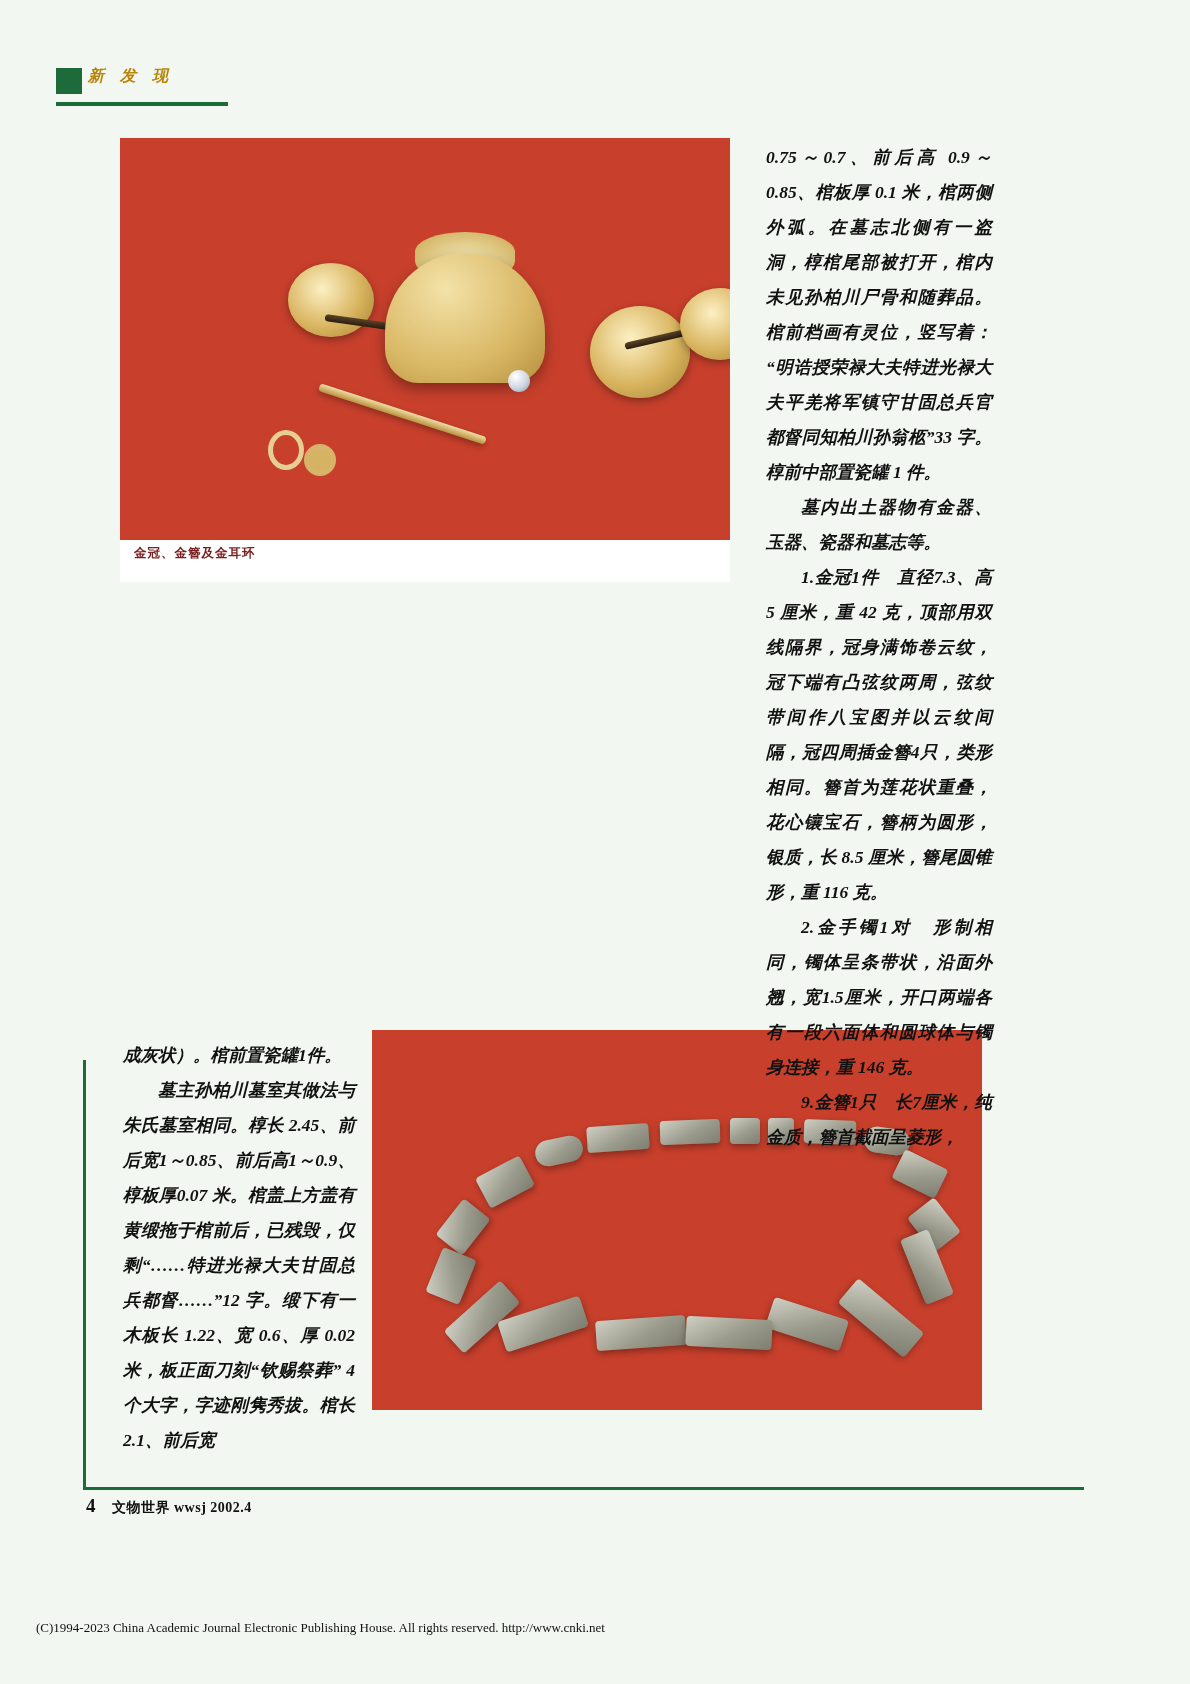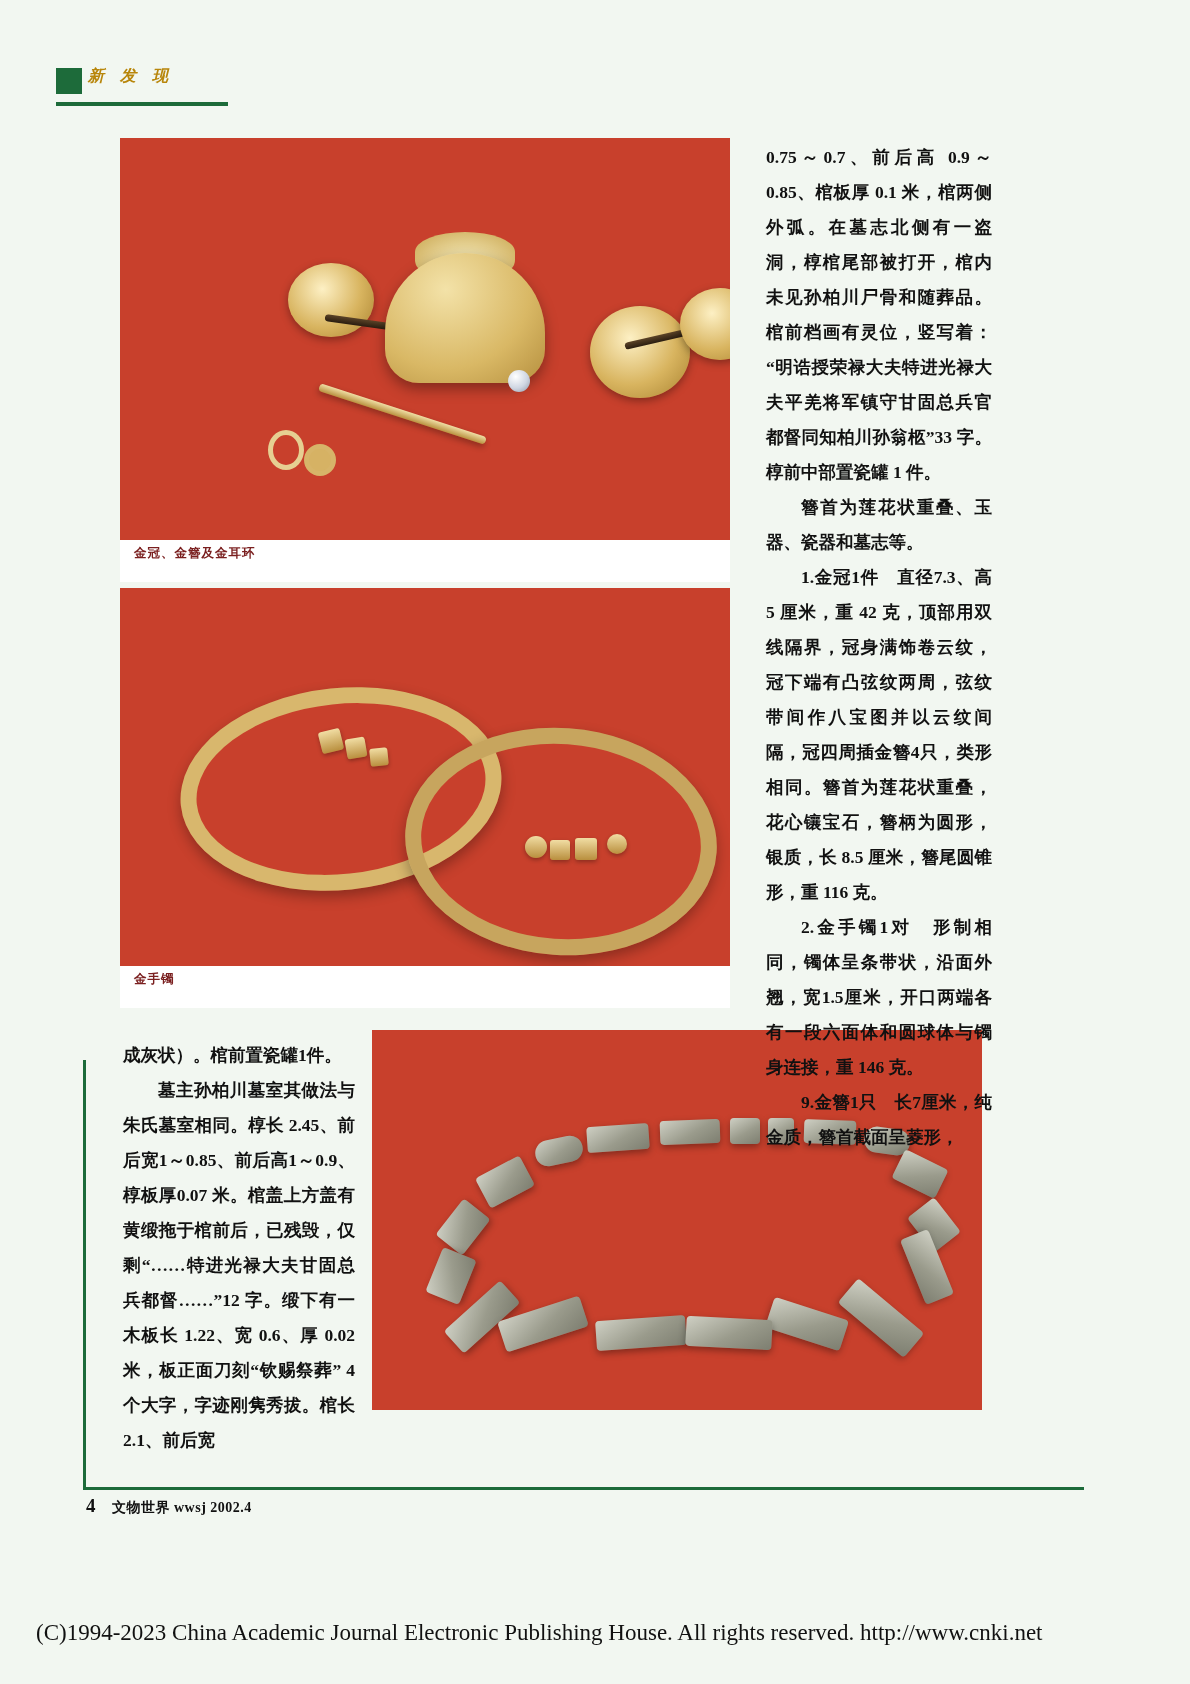--- a/index.html
+++ b/index.html
@@ -137,21 +137,21 @@
     position:absolute;
     font-family:"Liberation Serif","DejaVu Serif",serif;
     font-weight:bold;
     font-size:17.5px;
     line-height:35px;
     color:#111;
     text-align:justify;
   }
   #col-right{left:766px;top:140px;width:226px;}
   #col-left{left:108px;top:1038px;width:232px;margin-left:15px;}
-  .col p{margin:0;}
+  .col p{margin:0;font-style:italic;}
   .col p.indent{text-indent:2em;}
 
   
   .footer{
     position:absolute;left:84px;top:1487px;width:1000px;height:30px;
   }
   .foot-rule{
     position:absolute;left:0;top:0;width:1000px;height:3px;background:#1d6b3a;
   }
   .pagenum{
@@ -160,21 +160,21 @@
     font-weight:bold;font-size:19px;color:#111;
   }
   .footinfo{
     position:absolute;left:28px;top:12px;
     font-family:"Liberation Serif","DejaVu Serif",serif;
     font-weight:bold;font-size:14px;color:#111;letter-spacing:.5px;
   }
   .copyright{
     position:absolute;left:36px;top:1620px;
     font-family:"Liberation Serif","DejaVu Serif",serif;
-    font-size:23px;color:#111;
+    font-size:13px;color:#111;
   }
 </style>
 </head>
 <body>
 
 <div class="page">
 
   <div class="header">
     <div class="hdr-band"></div>
     <div class="hdr-title">新 发 现</div>
@@ -193,34 +193,20 @@
     <div class="pin" id="pin-right"></div>
     <div class="flower" id="fl-farright"></div>
     <div class="hairpin"></div>
     <div class="earring" id="ear1"></div>
     <div class="earring" id="ear2"></div>
     <div class="capbar">
       <span>金冠、金簪及金耳环</span>
     </div>
   </div>
 
-  <div class="photo" id="photo-bracelets">
-    <div class="bangle" id="bangle-a"></div>
-    <div class="bangle" id="bangle-b"></div>
-    <div class="bead" id="bd1"></div>
-    <div class="bead" id="bd2"></div>
-    <div class="bead" id="bd3"></div>
-    <div class="bead" id="bd4"></div>
-    <div class="bead" id="bd5"></div>
-    <div class="bead" id="bd6"></div>
-    <div class="bead" id="bd7"></div>
-    <div class="capbar">
-      <span>金手镯</span>
-    </div>
-  </div>
 
   <div class="photo" id="photo-jade-belt">
     <div class="plaque" style="left:215px;top:95px;width:62px;height:26px;transform:rotate(-4deg);"></div>
     <div class="plaque" style="left:288px;top:90px;width:60px;height:24px;transform:rotate(-2deg);"></div>
     <div class="plaque" style="left:358px;top:88px;width:30px;height:26px;"></div>
     <div class="plaque" style="left:396px;top:88px;width:26px;height:26px;"></div>
     <div class="plaque" style="left:432px;top:90px;width:52px;height:24px;transform:rotate(2deg);"></div>
     <div class="plaque" style="left:163px;top:108px;width:48px;height:26px;border-radius:14px;transform:rotate(-12deg);"></div>
     <div class="plaque" style="left:492px;top:98px;width:46px;height:26px;border-radius:14px;transform:rotate(8deg);"></div>
     <div class="plaque" style="left:108px;top:135px;width:50px;height:34px;transform:rotate(-28deg);"></div>
@@ -232,21 +218,21 @@
     <div class="plaque" style="left:72px;top:272px;width:76px;height:30px;transform:rotate(-42deg);"></div>
     <div class="plaque" style="left:466px;top:272px;width:86px;height:32px;transform:rotate(40deg);"></div>
     <div class="plaque" style="left:128px;top:278px;width:86px;height:32px;transform:rotate(-18deg);"></div>
     <div class="plaque" style="left:396px;top:278px;width:78px;height:32px;transform:rotate(18deg);"></div>
     <div class="plaque" style="left:224px;top:288px;width:90px;height:30px;transform:rotate(-4deg);"></div>
     <div class="plaque" style="left:314px;top:288px;width:86px;height:30px;transform:rotate(3deg);"></div>
   </div>
 
   <div class="col" id="col-right">
     <p>0.75～0.7、前后高 0.9～0.85、棺板厚 0.1 米，棺两侧外弧。在墓志北侧有一盗洞，椁棺尾部被打开，棺内未见孙柏川尸骨和随葬品。棺前档画有灵位，竖写着：“明诰授荣禄大夫特进光禄大夫平羌将军镇守甘固总兵官都督同知柏川孙翁柩”33 字。椁前中部置瓷罐 1 件。</p>
-    <p class="indent">簪首为莲花状重叠、玉器、瓷器和墓志等。</p>
+    <p class="indent">墓内出土器物有金器、玉器、瓷器和墓志等。</p>
     <p class="indent">1.金冠1件　直径7.3、高 5 厘米，重 42 克，顶部用双线隔界，冠身满饰卷云纹，冠下端有凸弦纹两周，弦纹带间作八宝图并以云纹间隔，冠四周插金簪4只，类形相同。簪首为莲花状重叠，花心镶宝石，簪柄为圆形，银质，长 8.5 厘米，簪尾圆锥形，重 116 克。</p>
     <p class="indent">2.金手镯1对　形制相同，镯体呈条带状，沿面外翘，宽1.5厘米，开口两端各有一段六面体和圆球体与镯身连接，重 146 克。</p>
     <p class="indent">9.金簪1只　长7厘米，纯金质，簪首截面呈菱形，</p>
   </div>
 
   <div class="col" id="col-left">
     <p>成灰状）。棺前置瓷罐1件。</p>
     <p class="indent">墓主孙柏川墓室其做法与朱氏墓室相同。椁长 2.45、前后宽1～0.85、前后高1～0.9、椁板厚0.07 米。棺盖上方盖有黄缎拖于棺前后，已残毁，仅剩“……特进光禄大夫甘固总兵都督……”12 字。缎下有一木板长 1.22、宽 0.6、厚 0.02米，板正面刀刻“钦赐祭葬” 4 个大字，字迹刚隽秀拔。棺长 2.1、前后宽</p>
   </div>
 

